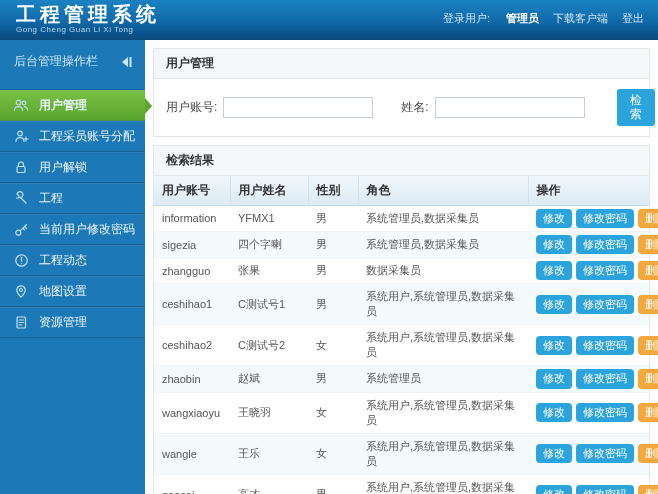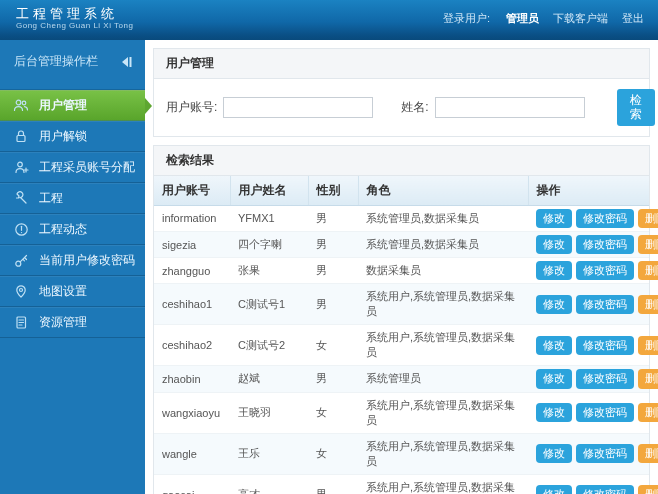--- a/index.html
+++ b/index.html
@@ -9,21 +9,21 @@
     background:#fff; overflow:hidden; position:relative;
   }
   
   .header {
     height:40px;
     background:linear-gradient(180deg,#1b82c2 0%,#1068a8 55%,#0a4f85 88%,#094a7c 100%);
     display:flex; justify-content:space-between; align-items:center;
     padding:0 14px 4px 16px;
   }
   .logo-block { line-height:1.1; padding-top:2px; }
-  .logo-title { color:#fff; font-size:13px; font-weight:normal; letter-spacing:4px; }
+  .logo-title { color:#fff; font-size:20px; font-weight:bold; letter-spacing:4px; }
   .logo-sub { color:#b9d9ee; font-size:8px; letter-spacing:.5px; margin-top:1px; }
   .header-right { display:flex; align-items:center; gap:14px; font-size:11px; color:#cfe6f6; }
   .header-right .user { color:#fff; font-weight:bold; }
   .hr-link { cursor:pointer; color:#cfe6f6; text-decoration:none; }
   .login-wrap { display:flex; gap:16px; align-items:center; }
   
   .body-wrap { display:flex; height:454px; }
   
   .sidebar { width:145px; background:#1d78b7; flex-shrink:0; position:relative; z-index:3; }
   .sidebar-head {
@@ -125,64 +125,64 @@
               <circle cx="5.5" cy="4.5" r="2.3" stroke="#bfe0f4" stroke-width="1.2" fill="none" stroke-linecap="round" stroke-linejoin="round"></circle>
               <path d="M1.5 12.5c0-2.4 1.8-3.9 4-3.9s4 1.5 4 3.9" stroke="#bfe0f4" stroke-width="1.2" fill="none" stroke-linecap="round" stroke-linejoin="round"></path>
               <circle cx="11" cy="5" r="1.8" stroke="#bfe0f4" stroke-width="1.2" fill="none" stroke-linecap="round" stroke-linejoin="round"></circle>
               <path d="M11.5 8.6c1.8.2 3 1.6 3 3.4" stroke="#bfe0f4" stroke-width="1.2" fill="none" stroke-linecap="round" stroke-linejoin="round"></path>
             </svg>
           </span>
           <span>用户管理</span>
         </div>
         <div class="side-item">
           <span class="s-icon">
-            <svg width="14" height="15" viewBox="0 0 14 15">
-              <rect x="3" y="6.5" width="8" height="6" rx="1" stroke="#bfe0f4" stroke-width="1.2" fill="none" stroke-linecap="round" stroke-linejoin="round"></rect>
-              <path d="M4.5 6.5V4.5a2.5 2.5 0 0 1 5 0v2" stroke="#bfe0f4" stroke-width="1.2" fill="none" stroke-linecap="round" stroke-linejoin="round"></path>
-            </svg>
-          </span>
-          <span>用户解锁</span>
-        </div>
-        <div class="side-item">
-          <span class="s-icon">
             <svg width="15" height="15" viewBox="0 0 15 15">
               <circle cx="6" cy="4.5" r="2.3" stroke="#bfe0f4" stroke-width="1.2" fill="none" stroke-linecap="round" stroke-linejoin="round"></circle>
               <path d="M2 12.5c0-2.4 1.8-3.9 4-3.9s4 1.5 4 3.9" stroke="#bfe0f4" stroke-width="1.2" fill="none" stroke-linecap="round" stroke-linejoin="round"></path>
               <path d="M12 8v4M10 10h4" stroke="#bfe0f4" stroke-width="1.2" fill="none" stroke-linecap="round" stroke-linejoin="round"></path>
             </svg>
           </span>
           <span>工程采员账号分配</span>
         </div>
         <div class="side-item">
           <span class="s-icon">
+            <svg width="14" height="15" viewBox="0 0 14 15">
+              <rect x="3" y="6.5" width="8" height="6" rx="1" stroke="#bfe0f4" stroke-width="1.2" fill="none" stroke-linecap="round" stroke-linejoin="round"></rect>
+              <path d="M4.5 6.5V4.5a2.5 2.5 0 0 1 5 0v2" stroke="#bfe0f4" stroke-width="1.2" fill="none" stroke-linecap="round" stroke-linejoin="round"></path>
+            </svg>
+          </span>
+          <span>用户解锁</span>
+        </div>
+        <div class="side-item">
+          <span class="s-icon">
             <svg width="15" height="15" viewBox="0 0 15 15">
               <path d="M6.5 6.5L12 12" stroke="#bfe0f4" stroke-width="1.2" fill="none" stroke-linecap="round" stroke-linejoin="round"></path>
               <path d="M7 6.5A3 3 0 1 0 3 3l2 2-.5 2L2.5 7z" stroke="#bfe0f4" stroke-width="1.2" fill="none" stroke-linecap="round" stroke-linejoin="round"></path>
             </svg>
           </span>
           <span>工程</span>
+        </div>
+        <div class="side-item">
+          <span class="s-icon">
+            <svg width="15" height="15" viewBox="0 0 15 15">
+              <circle cx="4.3" cy="10.7" r="2.5" stroke="#bfe0f4" stroke-width="1.2" fill="none" stroke-linecap="round" stroke-linejoin="round"></circle>
+              <path d="M6.2 8.8L12.5 2.5M10.5 4.5l2 2M8.8 6.2l1.6 1.6" stroke="#bfe0f4" stroke-width="1.2" fill="none" stroke-linecap="round" stroke-linejoin="round"></path>
+            </svg>
+          </span>
+          <span>当前用户修改密码</span>
         </div>
         <div class="side-item">
           <span class="s-icon">
             <svg width="15" height="15" viewBox="0 0 15 15">
               <circle cx="7.5" cy="7.5" r="5.7" stroke="#bfe0f4" stroke-width="1.2" fill="none" stroke-linecap="round" stroke-linejoin="round"></circle>
               <path d="M7.5 4.3v4" stroke="#bfe0f4" stroke-width="1.2" fill="none" stroke-linecap="round" stroke-linejoin="round"></path>
               <circle cx="7.5" cy="10.6" r=".7" fill="#bfe0f4"></circle>
             </svg>
           </span>
           <span>工程动态</span>
-        </div>
-        <div class="side-item">
-          <span class="s-icon">
-            <svg width="15" height="15" viewBox="0 0 15 15">
-              <circle cx="4.3" cy="10.7" r="2.5" stroke="#bfe0f4" stroke-width="1.2" fill="none" stroke-linecap="round" stroke-linejoin="round"></circle>
-              <path d="M6.2 8.8L12.5 2.5M10.5 4.5l2 2M8.8 6.2l1.6 1.6" stroke="#bfe0f4" stroke-width="1.2" fill="none" stroke-linecap="round" stroke-linejoin="round"></path>
-            </svg>
-          </span>
-          <span>当前用户修改密码</span>
         </div>
         <div class="side-item">
           <span class="s-icon">
             <svg width="14" height="15" viewBox="0 0 14 15">
               <path d="M7 1.8a4.2 4.2 0 0 1 4.2 4.2C11.2 9 7 13.2 7 13.2S2.8 9 2.8 6A4.2 4.2 0 0 1 7 1.8z" stroke="#bfe0f4" stroke-width="1.2" fill="none" stroke-linecap="round" stroke-linejoin="round"></path>
               <circle cx="7" cy="6" r="1.5" stroke="#bfe0f4" stroke-width="1.2" fill="none" stroke-linecap="round" stroke-linejoin="round"></circle>
             </svg>
           </span>
           <span>地图设置</span>
         </div>

